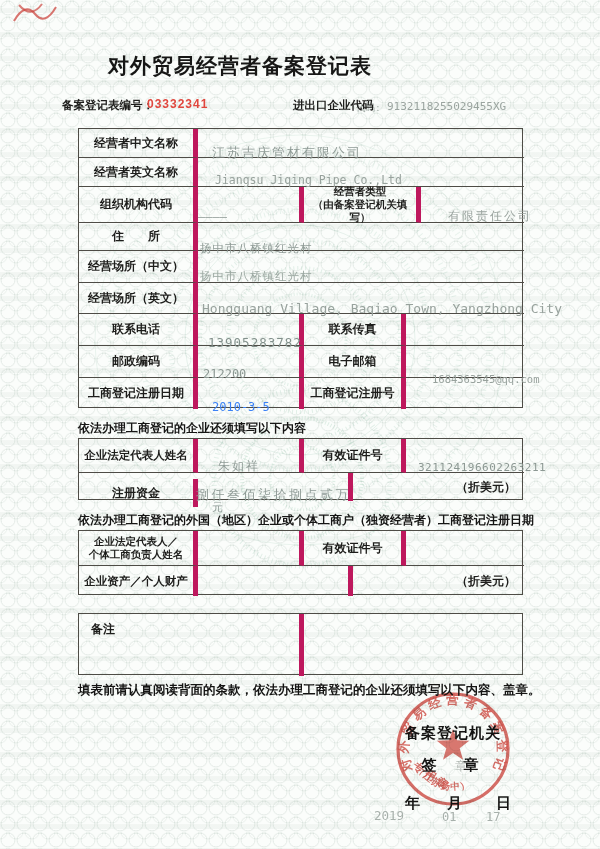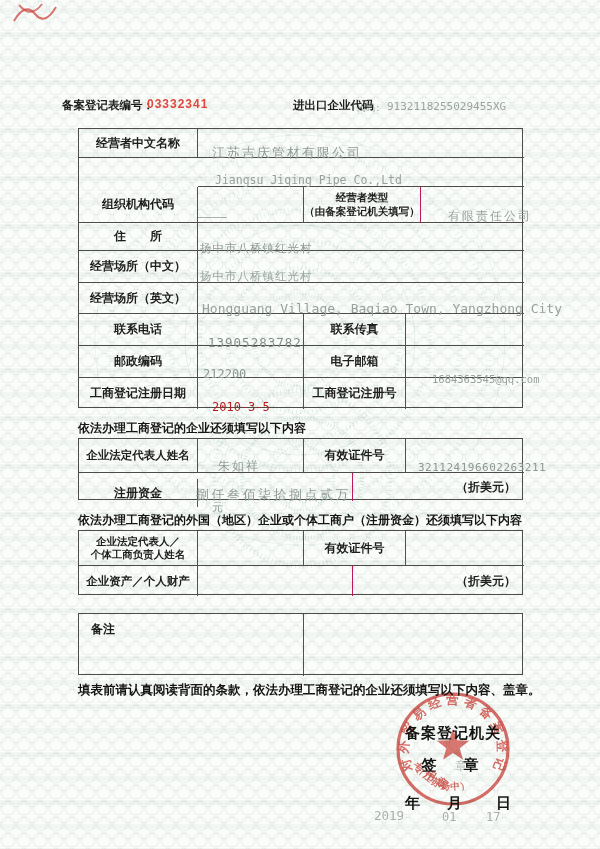--- a/index.html
+++ b/index.html
@@ -28,21 +28,21 @@
   .pv{
     position:absolute;z-index:2;white-space:nowrap;
     font-family:"DejaVu Sans Mono",monospace;color:#8f9b96;
   }
   .pv-cn{font-family:"Liberation Sans",sans-serif;letter-spacing:2px;}
   .red-no{color:#e0473e;font-family:Liberation Sans, sans-serif;font-weight:bold;letter-spacing:1px;}
   .ghost{color:#a7b0ab;}
   .tbl{position:absolute;z-index:1;border:1px solid #4e4c46;box-sizing:border-box;background:transparent;}
   .cell{
     position:absolute;box-sizing:border-box;
-    border-right:1px solid #be185d;border-bottom:1px solid #4e4c46;
+    border-right:5px solid #be185d;border-bottom:1px solid #4e4c46;
     display:flex;align-items:center;justify-content:center;text-align:center;
     font-size:12px;font-weight:bold;line-height:1.25;
   }
   .cell.last-col{border-right:none;}
   .cell.last-row{border-bottom:none;}
   .cell.small{font-size:10.5px;}
   .cell.topleft{align-items:flex-start;justify-content:flex-start;padding:8px 0 0 12px;}
   .cell.note{justify-content:flex-end;padding-right:8px;font-weight:bold;}
   .heading{position:absolute;z-index:3;font-size:12px;font-weight:bold;white-space:nowrap;color:#161615;}
   .footer-black{position:absolute;z-index:4;font-weight:bold;color:#141413;white-space:nowrap;}
@@ -70,33 +70,37 @@
       <circle cx="230" cy="230" r="205" stroke-opacity=".10" stroke-width="1"></circle>
       <circle cx="230" cy="230" r="115" stroke-opacity=".12" stroke-width="1"></circle>
     </g>
   </svg>
 
   <svg class="scribble" style="left:10px;top:0;" width="52" height="30" viewBox="0 0 52 30">
     <path d="M4 21 Q 15 2 25 14 T 46 7" fill="none" stroke="#cc4740" stroke-width="2" opacity=".75"></path>
     <path d="M9 5 Q 21 19 32 4" fill="none" stroke="#cc4740" stroke-width="2" opacity=".7"></path>
   </svg>
 
+  <h1 class="title">对外贸易经营者备案登记表</h1>
 
   <span class="meta" style="left:62px;top:98px;">备案登记表编号：</span>
   <span class="pv red-no" style="left:147px;top:97px;font-size:12px;z-index:3;">03332341</span>
   <span class="meta" style="left:293px;top:98px;">进出口企业代码</span>
   <span class="pv ghost" style="left:356px;top:102px;font-size:9.5px;">代码:</span>
   <span class="pv" style="left:387px;top:100px;font-size:11px;color:#9aa49f;">9132118255029455XG</span>
 
   <div class="tbl" style="left:78px;top:128px;width:445px;height:280px;">
     <div class="cell" style="left:0;top:0;width:119px;height:29px;">
         <span>经营者中文名称</span>
       </div>
     <div class="cell last-col" style="left:119px;top:0;width:326px;height:29px;"></div>
 
+    <div class="cell" style="left:0;top:29px;width:119px;height:29px;">
+        <span>经营者英文名称</span>
+      </div>
     <div class="cell last-col" style="left:119px;top:29px;width:326px;height:29px;"></div>
 
     <div class="cell" style="left:0;top:58px;width:119px;height:36px;">
         <span>组织机构代码</span>
       </div>
     <div class="cell" style="left:119px;top:58px;width:106px;height:36px;"></div>
     <div class="cell small" style="left:225px;top:58px;width:117px;height:36px;">
       <span><span>经营者类型</span><br><span>（由备案登记机关填写）</span></span>
     </div>
     <div class="cell last-col" style="left:342px;top:58px;width:103px;height:36px;"></div>
@@ -156,21 +160,21 @@
     <div class="cell last-col" style="left:327px;top:0;width:118px;height:34px;"></div>
     <div class="cell last-row" style="left:0;top:40px;width:119px;height:28px;">
         <span>注册资金</span>
       </div>
     <div class="cell last-row" style="left:119px;top:34px;width:155px;height:28px;"></div>
     <div class="cell last-col last-row note" style="left:274px;top:34px;width:171px;height:28px;">
         <span>（折美元）</span>
       </div>
   </div>
 
-  <div class="heading" style="left:78px;top:512px;">依法办理工商登记的外国（地区）企业或个体工商户（注册资金）还须填写以下内容</div>
+  <div class="heading" style="left:78px;top:512px;">依法办理工商登记的外国（地区）企业或个体工商户（独资经营者）工商登记注册日期</div>
   <div class="tbl" style="left:78px;top:530px;width:445px;height:65px;">
     <div class="cell small" style="left:0;top:0;width:119px;height:35px;">
       <span><span>企业法定代表人／</span><br><span>个体工商负责人姓名</span></span>
     </div>
     <div class="cell" style="left:119px;top:0;width:106px;height:35px;"></div>
     <div class="cell" style="left:225px;top:0;width:102px;height:35px;">
         <span>有效证件号</span>
       </div>
     <div class="cell last-col" style="left:327px;top:0;width:118px;height:35px;"></div>
     <div class="cell last-row" style="left:0;top:35px;width:119px;height:30px;font-size:11.5px;">
@@ -192,21 +196,21 @@
   <span class="pv pv-cn" style="left:212px;top:144px;font-size:13px;">江苏吉庆管材有限公司</span>
   <span class="pv" style="left:215px;top:173px;font-size:11.5px;color:#98a29d;">Jiangsu  Jiqing  Pipe  Co.,Ltd</span>
   <span class="pv" style="left:198px;top:210px;font-size:12px;color:#9aa49f;">————</span>
   <span class="pv pv-cn" style="left:448px;top:208px;font-size:12px;color:#99a39e;">有限责任公司</span>
   <span class="pv pv-cn" style="left:200px;top:241px;font-size:11.5px;letter-spacing:1px;">扬中市八桥镇红光村</span>
   <span class="pv pv-cn" style="left:200px;top:269px;font-size:11.5px;letter-spacing:1px;color:#9aa7a0;">扬中市八桥镇红光村</span>
   <span class="pv" style="left:202px;top:301px;font-size:13px;color:#98a29d;">Hongguang  Village, Baqiao  Town, Yangzhong  City</span>
   <span class="pv" style="left:208px;top:335px;font-size:12.5px;letter-spacing:1px;color:#82908b;">13905283782</span>
   <span class="pv" style="left:203px;top:367px;font-size:12px;color:#8c9893;">212200</span>
   <span class="pv" style="left:432px;top:373px;font-size:10.5px;color:#97a19c;">1684363545@qq.com</span>
-  <span class="pv" style="left:212px;top:400px;font-size:12px;color:#b91c1c;">2010-3-5</span>
+  <span class="pv" style="left:212px;top:400px;font-size:12px;color:#3b82f6;">2010-3-5</span>
   <span class="pv pv-cn" style="left:218px;top:458px;font-size:12px;">朱如祥</span>
   <span class="pv" style="left:418px;top:461px;font-size:11px;letter-spacing:.5px;color:#8c9893;">321124196602263211</span>
   <span class="pv pv-cn" style="left:196px;top:486px;font-size:13px;letter-spacing:2.5px;">捌仟叁佰柒拾捌点贰万</span>
   <span class="pv pv-cn" style="left:212px;top:500px;font-size:11px;">元</span>
 
   <div class="footer-black" style="left:78px;top:682px;font-size:12.5px;">填表前请认真阅读背面的条款，依法办理工商登记的企业还须填写以下内容、盖章。</div>
 
   <svg class="stamp-svg" style="left:388px;top:684px;" width="130" height="130" viewBox="0 0 130 130">
     <circle cx="65" cy="65" r="55" fill="none" stroke="#d0473f" stroke-width="3.2" opacity=".85"></circle>
     <path id="ringArc" d="M 26 87.5 A 45 45 0 1 1 104 87.5" fill="none"></path>

